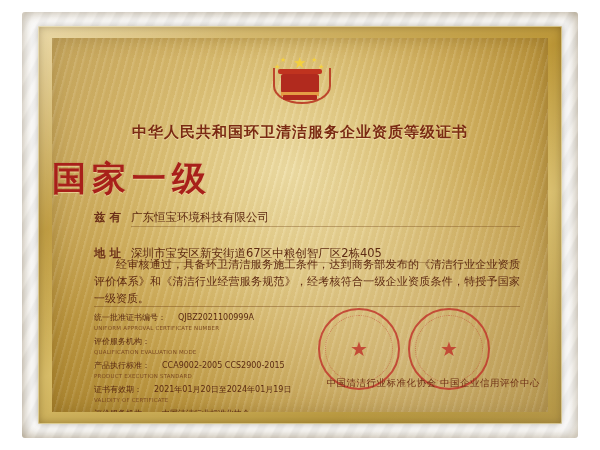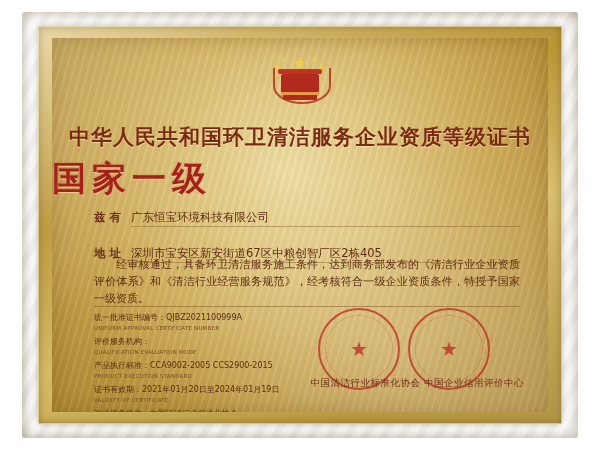--- a/index.html
+++ b/index.html
@@ -178,21 +178,21 @@
     opacity: 0.85;
   }
 
   .title {
     position: absolute;
     left: 0;
     right: 0;
     top: 85px;
     text-align: center;
     font-family: "DejaVu Sans", sans-serif;
-    font-size: 21px;
+    font-size: 15px;
     font-weight: bold;
     letter-spacing: 1px;
     color: #7a2a13;
     text-shadow: 0 1px 0 rgba(255,240,190,0.6);
   }
 
   .grade {
     position: absolute;
     left: 0;
     right: 0;
@@ -256,21 +256,21 @@
     position: absolute;
     left: 42px;
     top: 274px;
     width: 250px;
     font-size: 8px;
     line-height: 11.5px;
     color: #5a2a12;
   }
   .detail-row {
     display: flex;
-    gap: 0;
+    gap: 12px;
     white-space: nowrap;
     overflow: hidden;
   }
   .detail-cn {
     flex: 0 0 auto;
     font-size: 8px;
   }
   .detail-val {
     flex: 1 1 auto;
     font-size: 8px;
@@ -314,21 +314,21 @@
     position: absolute;
     inset: 5px;
     border-radius: 50%;
     border: 1px dotted rgba(192,52,42,0.55);
   }
   .seal.s-left { left: 16px; top: 2px; }
   .seal.s-right { left: 106px; top: 2px; }
 
   .seal-caption {
     position: absolute;
-    right: 24px;
+    right: 8px;
     bottom: 22px;
     width: 270px;
     text-align: right;
     font-size: 9.5px;
     color: #6e3015;
     letter-spacing: 0.5px;
   }
 
   
   .glare {

